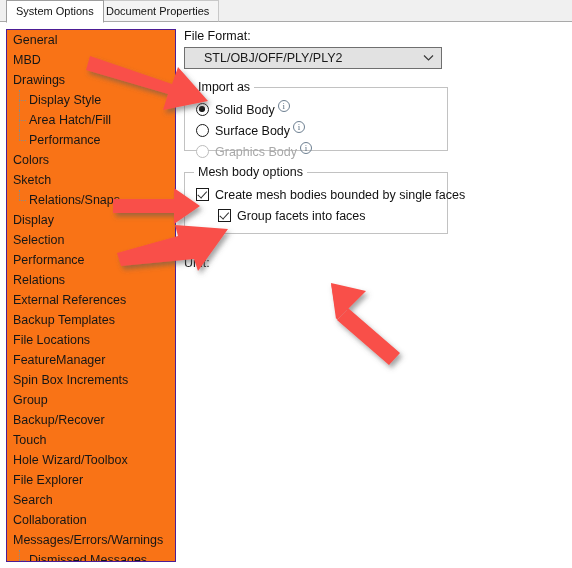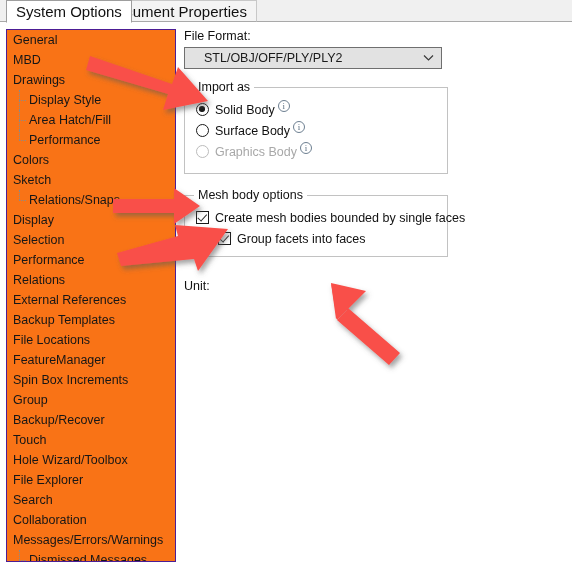--- a/index.html
+++ b/index.html
@@ -29,21 +29,21 @@
     border-bottom: 1px solid #a9a9a9;
     box-sizing: border-box;
   }
   .tab {
     position: absolute;
     top: 0;
     height: 22px;
     line-height: 21px;
     padding: 0 9px;
     box-sizing: border-box;
-    font-size: 15px;
+    font-size: 11px;
     color: #111111;
     white-space: nowrap;
   }
   .tab.selected {
     left: 6px;
     background: #ffffff;
     border: 1px solid #9e9e9e;
     border-bottom: 1px solid #ffffff;
     height: 23px;
     z-index: 3;
@@ -302,21 +302,21 @@
 
     <div class="combo combo-fileformat">
       <span>STL/OBJ/OFF/PLY/PLY2</span>
       <span class="chev">
         <svg width="11" height="8" viewBox="0 0 11 8">
           <path d="M1 1.5 L5.5 6 L10 1.5" fill="none" stroke="#3a3a3a" stroke-width="1.2"></path>
         </svg>
       </span>
     </div>
 
-    <div class="groupbox" style="margin-top:18px; width:264px; height:87px; padding:11px 0 0 11px;">
+    <div class="groupbox" style="margin-top:18px; width:264px; height:64px; padding:11px 0 0 11px;">
       <div class="legend">Import as</div>
 
       <div class="opt-row">
         <span class="radio checked"></span>
         <span class="opt-label">Solid Body</span>
         <span class="info-icon">i</span>
       </div>
 
       <div class="opt-row">
         <span class="radio"></span>

